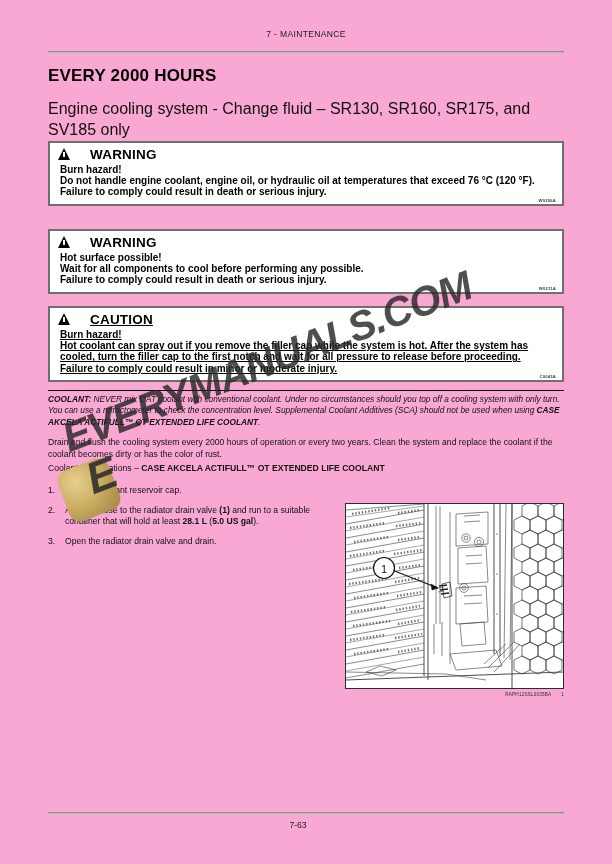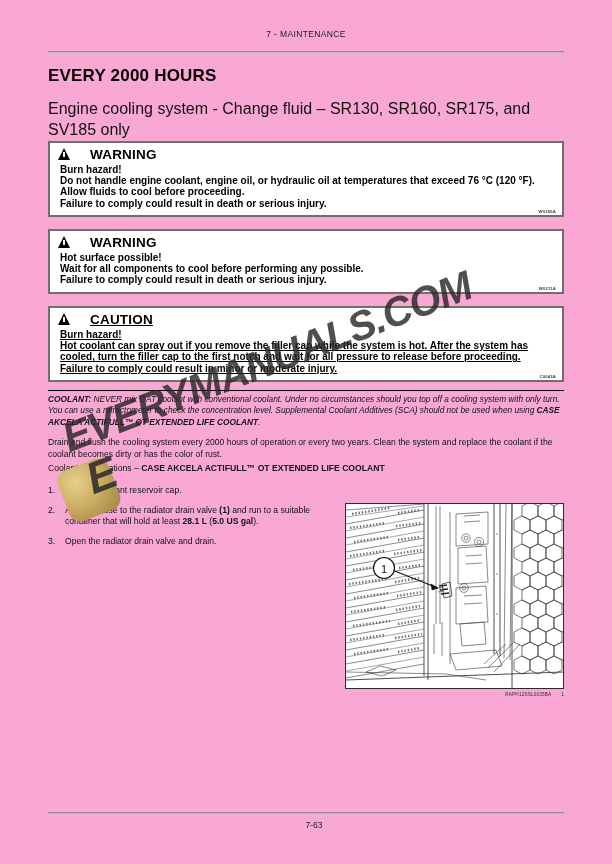--- a/index.html
+++ b/index.html
@@ -212,21 +212,21 @@
     position: absolute;
     top: 812px;
     left: 48px;
     width: 516px;
     height: 2px;
     background: linear-gradient(to bottom, #8d8d8d 0%, #8d8d8d 50%, #b9b9b9 51%, #b9b9b9 100%);
   }
   .footer-page {
     position: absolute;
     top: 820px;
-    left: 56px;
+    left: 40px;
     width: 516px;
     text-align: center;
     font-size: 8.5px;
     color: #1a1a1a;
   }
 
   
   .watermark {
     position: absolute;
     left: 56px;
@@ -285,21 +285,20 @@
 
   <div class="safety-box" id="warning-box-1">
     <div class="safety-inner">
       <div class="safety-head">
         <span class="tri-icon"></span>
         <span class="safety-word">WARNING</span>
       </div>
       <div class="safety-lines">
         <div>Burn hazard!</div>
         <div>Do not handle engine coolant, engine oil, or hydraulic oil at temperatures that exceed 76 °C (120 °F).</div>
-        <div>Allow fluids to cool before proceeding.</div>
         <div>Failure to comply could result in death or serious injury.</div>
       </div>
       <div class="safety-code">W0356A</div>
     </div>
   </div>
 
   <div class="safety-box" id="warning-box-2">
     <div class="safety-inner">
       <div class="safety-head">
         <span class="tri-icon"></span>

